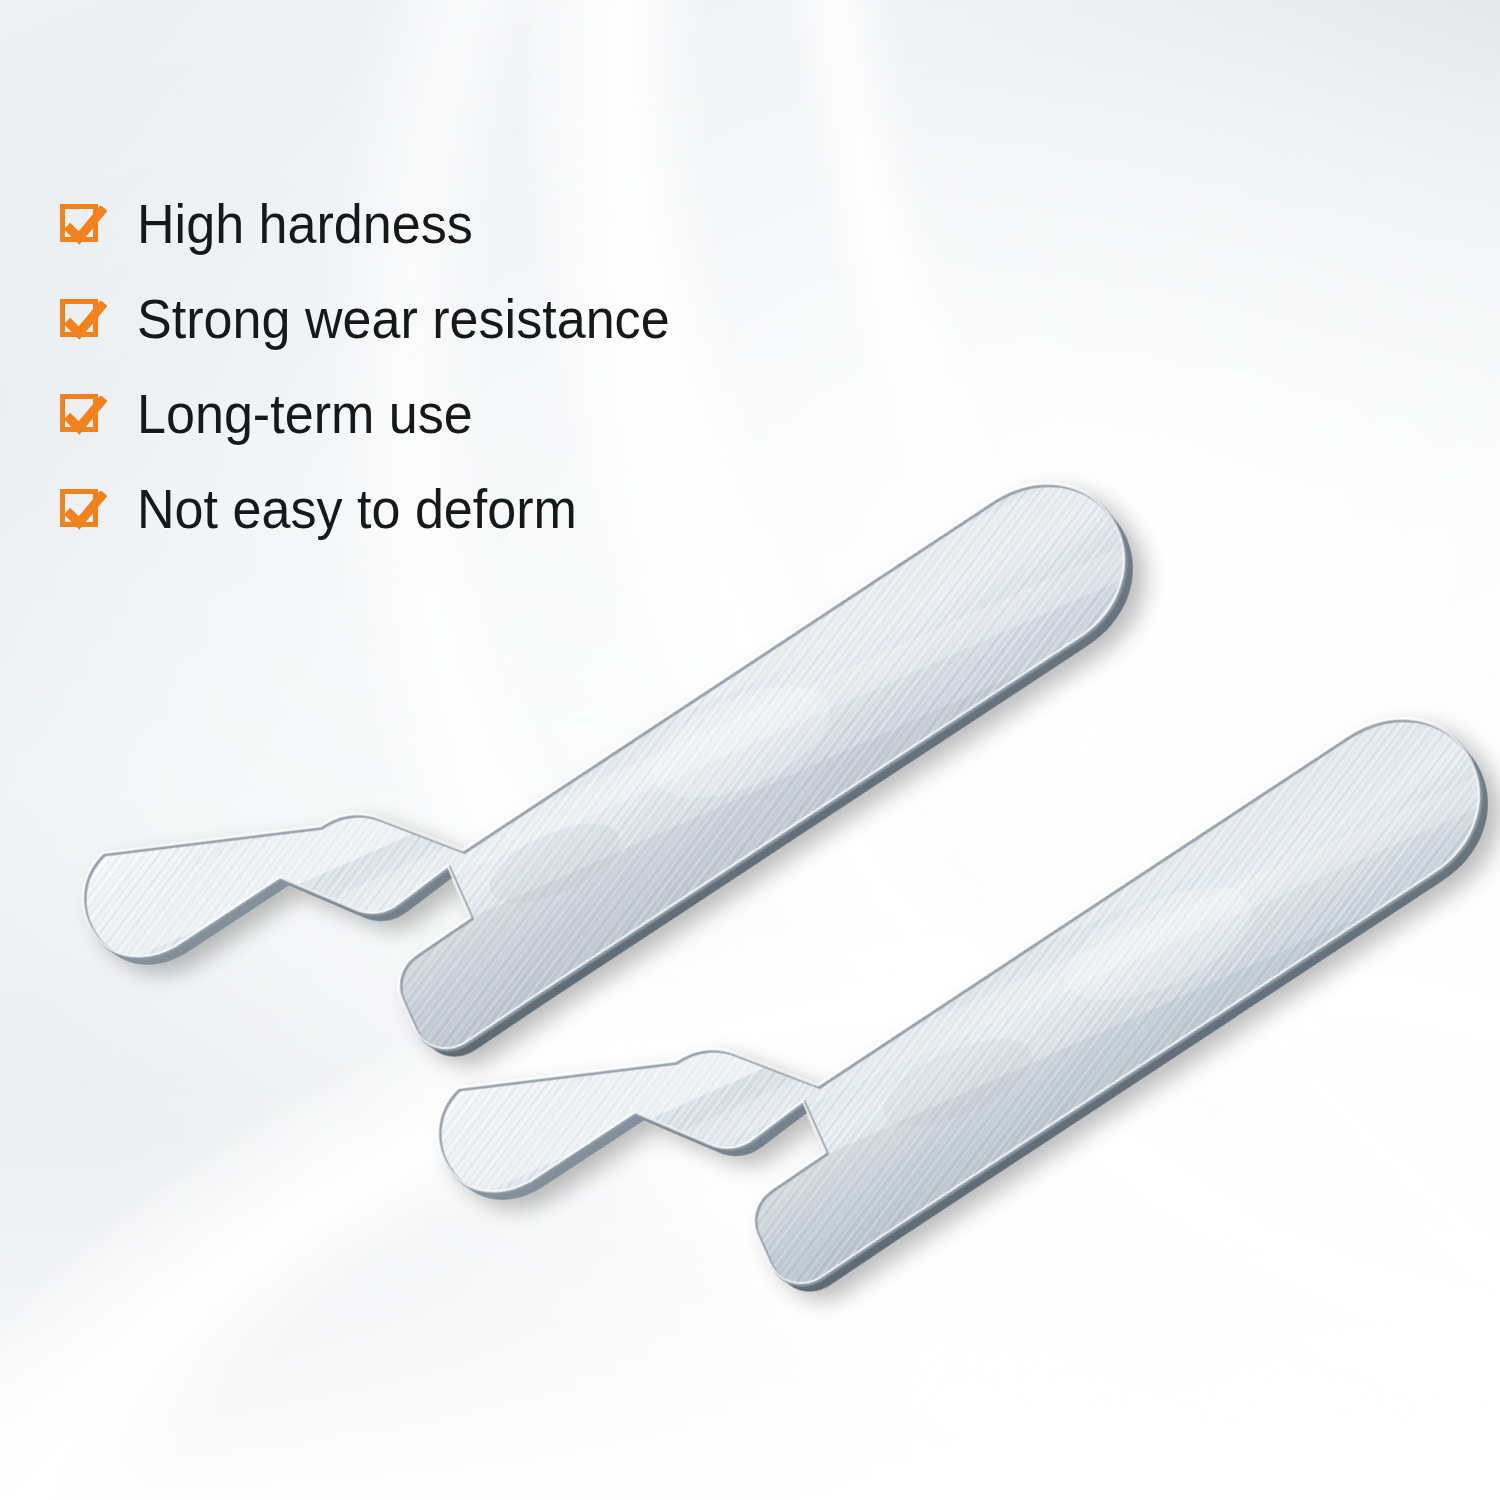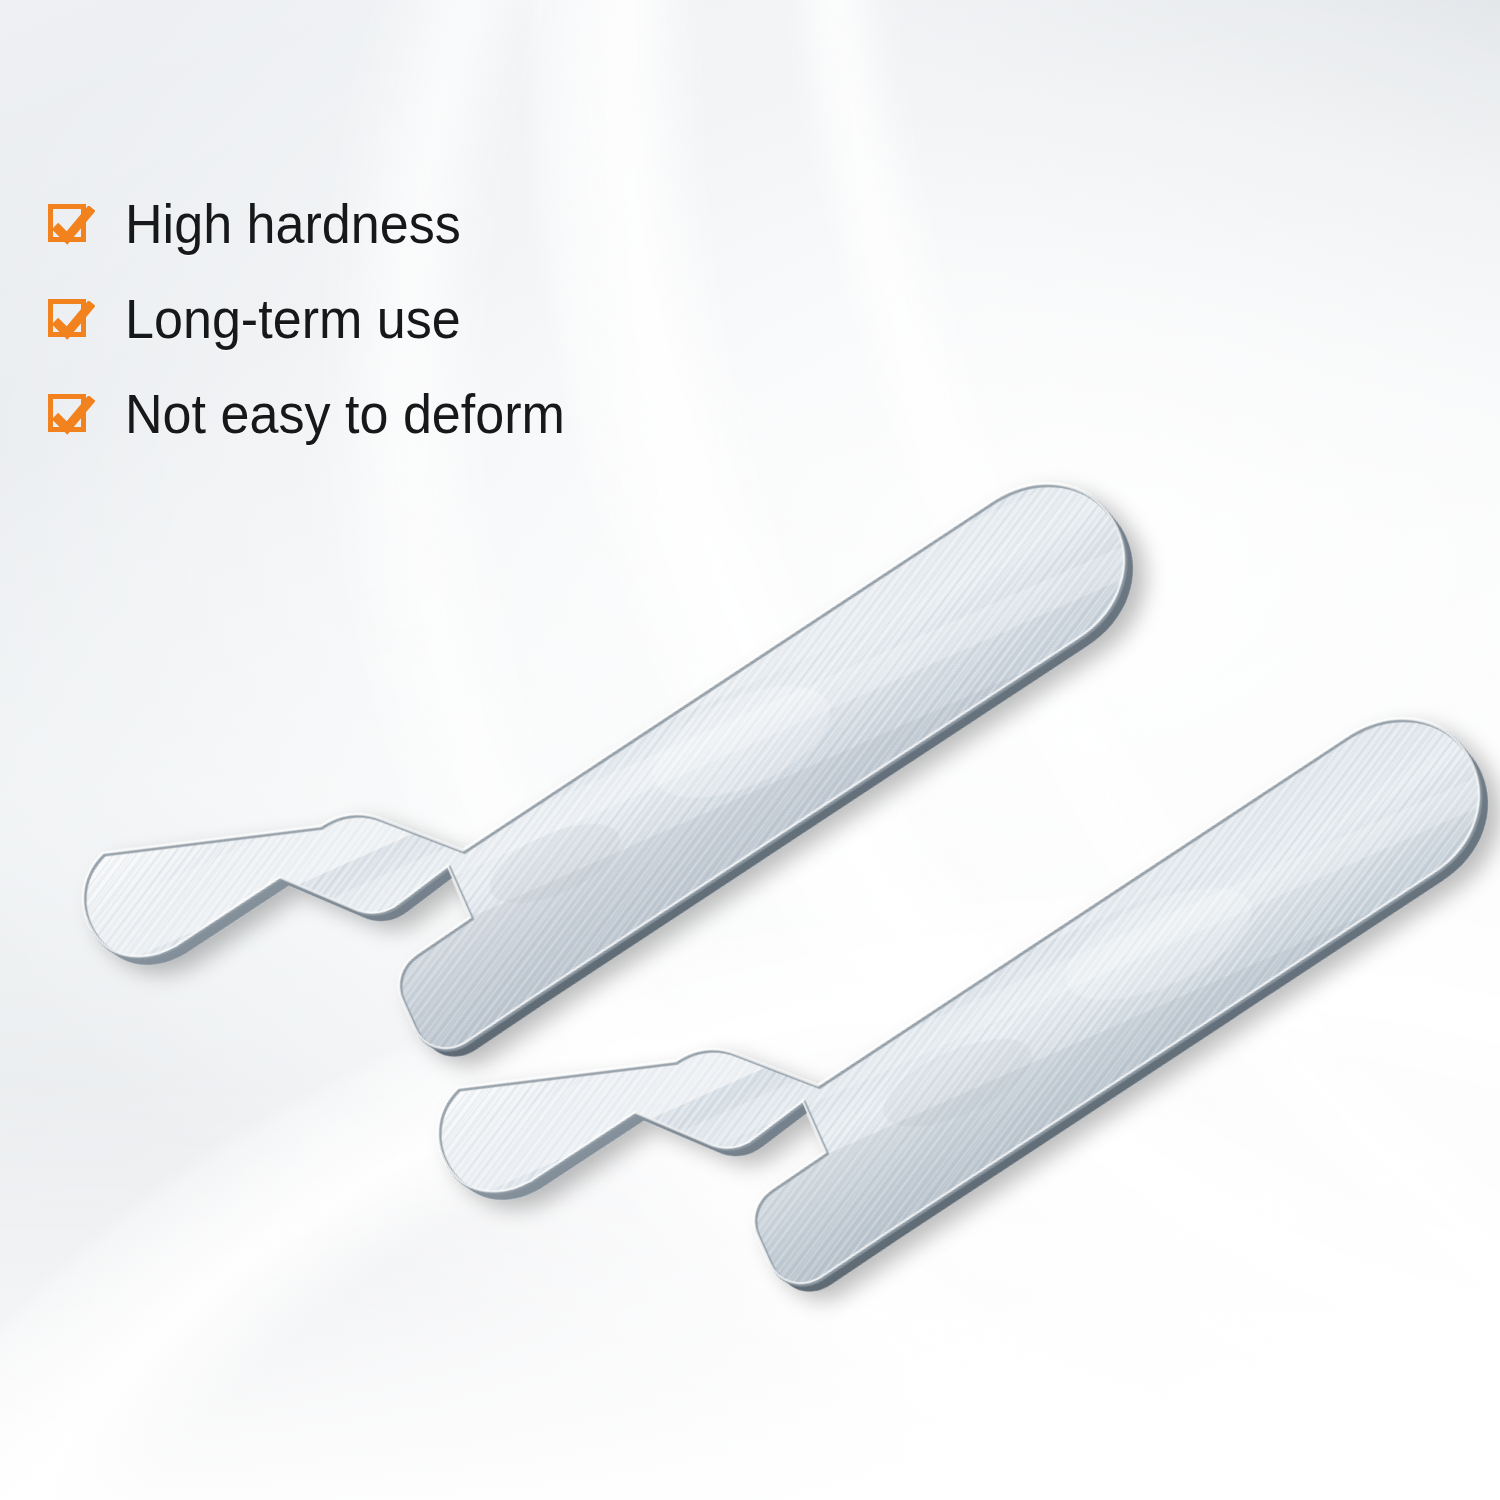--- a/index.html
+++ b/index.html
@@ -89,21 +89,21 @@
     font-family:"Liberation Sans","DejaVu Sans",sans-serif;
     transform:scaleX(.90);
     transform-origin:left center;
     white-space:nowrap;
     text-shadow:0 2px 3px rgba(120,55,0,.22);
   }
 
   
   .features{
     position:absolute;
-    left:48px;top:176px;
+    left:60px;top:176px;
     width:980px;
   }
   .feature-row{
     display:flex;
     align-items:center;
     height:95px;
   }
   .checkbox-icon{
     position:relative;
     width:47px;height:47px;
@@ -292,20 +292,29 @@
       <span class="checkbox-icon">
         <span class="box"></span>
         <svg class="tick" viewBox="0 0 44 40">
             <path d="M4 20 L16 32 L41 2" fill="none" stroke="#F1821E" stroke-width="9" stroke-linecap="butt" stroke-linejoin="miter"></path>
           </svg>
       </span>
       <span class="feature-label">High hardness</span>
     </li>
 
 
+    <li class="feature-row">
+      <span class="checkbox-icon">
+        <span class="box"></span>
+        <svg class="tick" viewBox="0 0 44 40">
+            <path d="M4 20 L16 32 L41 2" fill="none" stroke="#F1821E" stroke-width="9" stroke-linecap="butt" stroke-linejoin="miter"></path>
+          </svg>
+      </span>
+      <span class="feature-label">Strong wear resistance</span>
+    </li>
 
     <li class="feature-row">
       <span class="checkbox-icon">
         <span class="box"></span>
         <svg class="tick" viewBox="0 0 44 40">
             <path d="M4 20 L16 32 L41 2" fill="none" stroke="#F1821E" stroke-width="9" stroke-linecap="butt" stroke-linejoin="miter"></path>
           </svg>
       </span>
       <span class="feature-label">Long-term use</span>
     </li>

